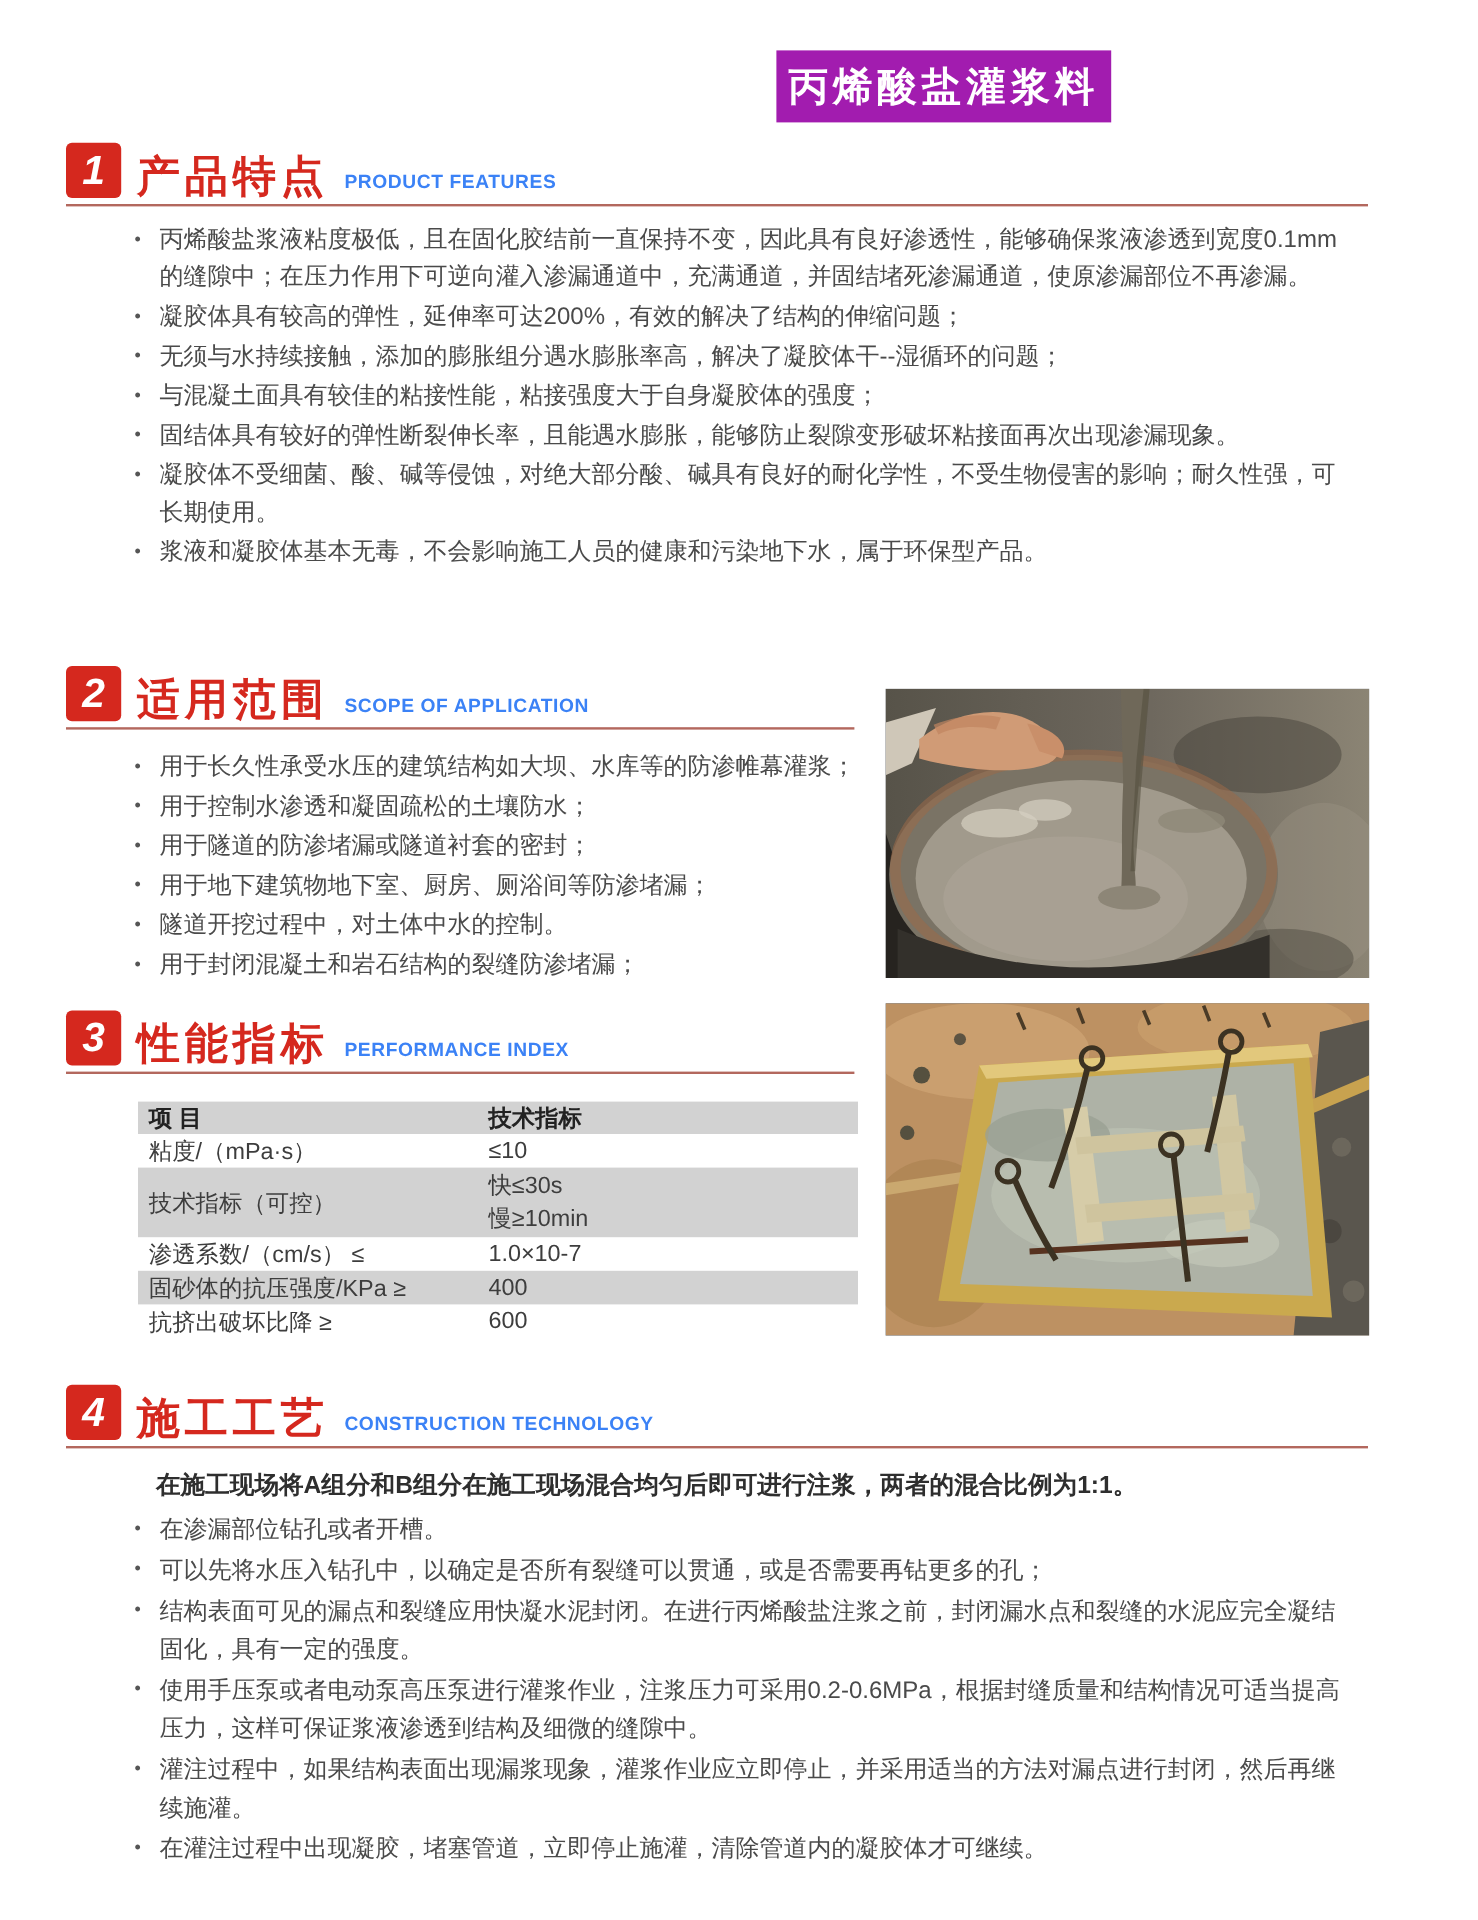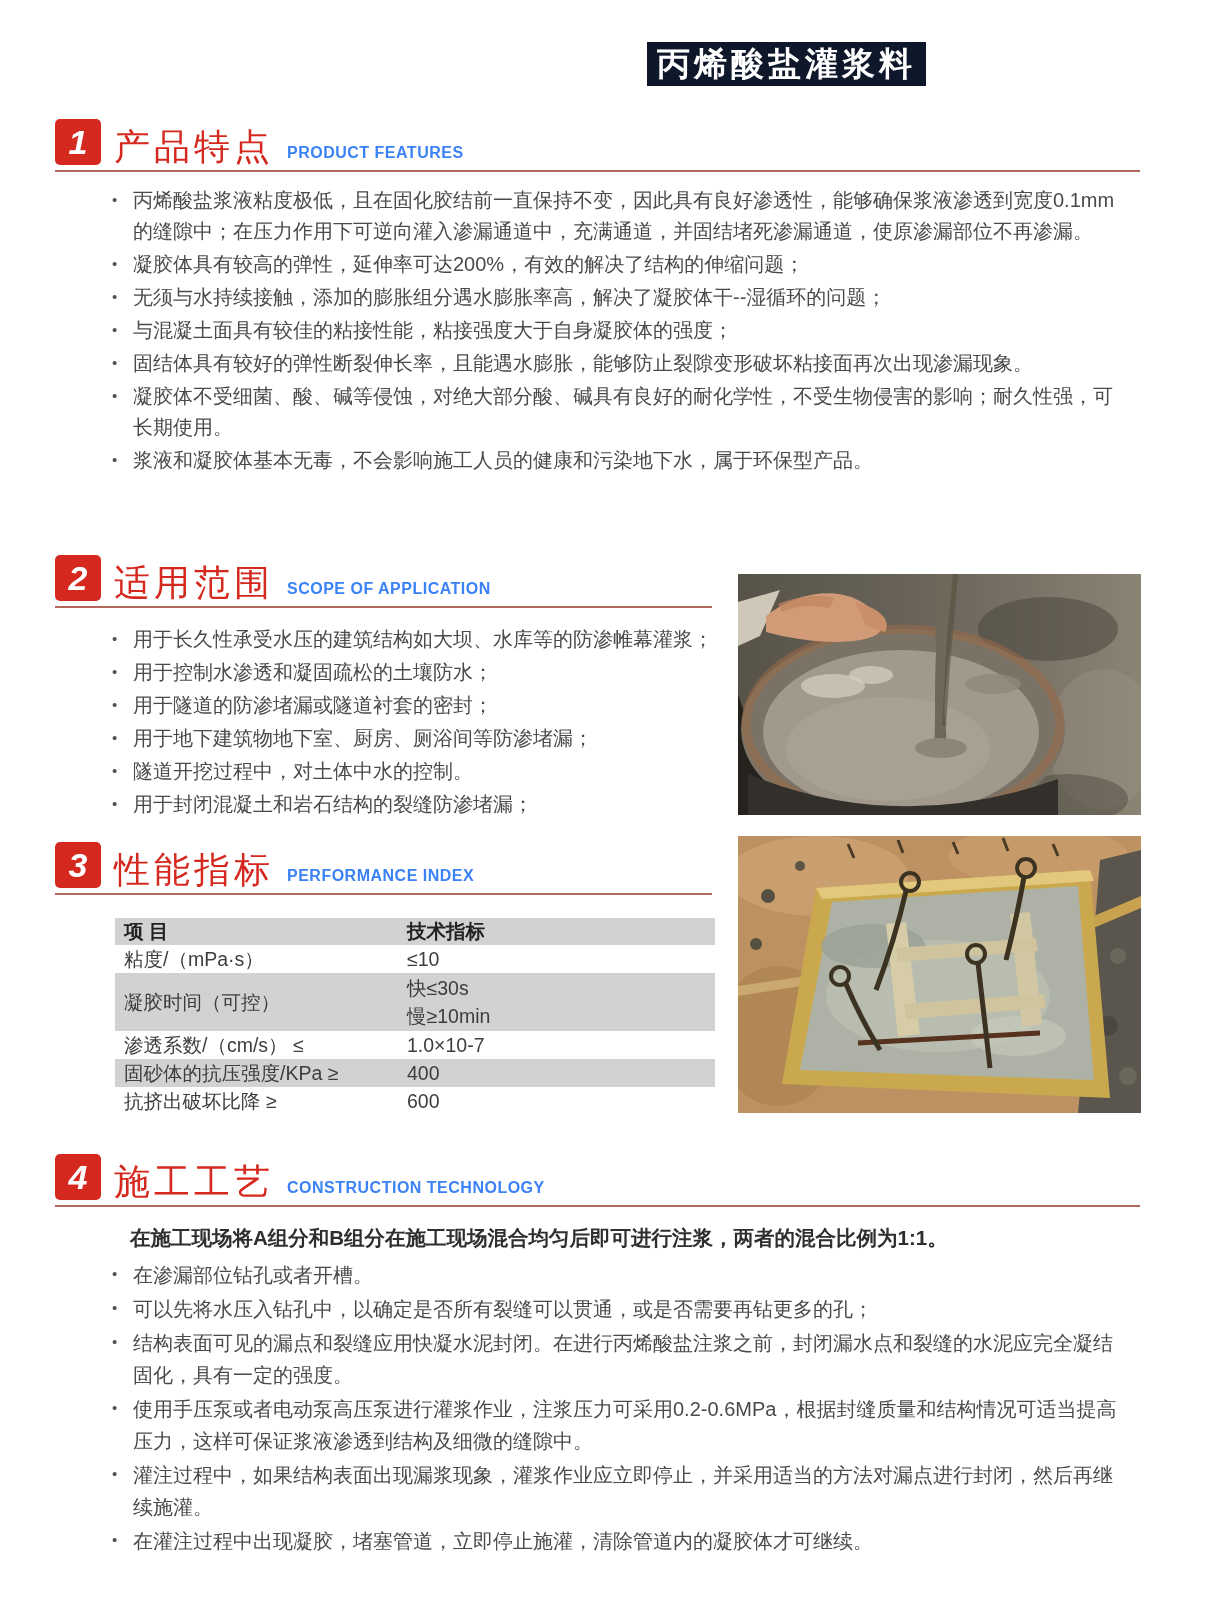--- a/index.html
+++ b/index.html
@@ -2,39 +2,39 @@
 <html><head>
 <meta charset="utf-8">
 <style>
   html,body{margin:0;padding:0;background:#ffffff;}
   .page{
     position:relative;width:1232px;height:1600px;background:#ffffff;overflow:hidden;
     font-family:"Liberation Sans","DejaVu Sans",sans-serif;
   }
   
   .title-banner{
-    position:absolute;left:647px;top:42px;height:44px;min-width:266px;
-    background:#0f172a;color:#ffffff;font-size:33px;font-weight:bold;
+    position:absolute;left:647px;top:42px;height:60px;min-width:266px;
+    background:#a21caf;color:#ffffff;font-size:33px;font-weight:bold;
     letter-spacing:4px;display:flex;align-items:center;justify-content:center;
     padding:0 10px;box-sizing:border-box;
   }
   
   .sec{position:absolute;left:55px;width:1085px;}
   .sec1{top:120px}.sec2{top:556px}.sec3{top:843px}.sec4{top:1155px}
   .sec-header{
     display:flex;align-items:flex-end;gap:13px;height:52px;box-sizing:border-box;
     border-bottom:2px solid #b3685e;padding-bottom:5px;
   }
   .sec2 .sec-header,.sec3 .sec-header{width:657px;}
   .sec-num{
     width:46px;height:46px;background:#d5281e;border-radius:5px;
     color:#ffffff;font-size:34px;font-weight:bold;font-style:italic;
     display:flex;align-items:center;justify-content:center;flex:0 0 auto;
   }
-  .sec-title-zh{font-size:36px;font-weight:normal;color:#d5281e;letter-spacing:4px;line-height:1;}
+  .sec-title-zh{font-size:36px;font-weight:bold;color:#d5281e;letter-spacing:4px;line-height:1;}
   .sec-title-en{font-size:16px;font-weight:bold;color:#3b82f6;margin-bottom:3px;letter-spacing:.5px;white-space:nowrap;}
   
   .bullets{list-style:none;margin:13px 0 0 55px;padding:0;width:1012px;
     font-size:20px;line-height:31px;color:#4a4a4a;}
   .bullets li{position:relative;padding-left:23px;margin-bottom:2px;}
   .bullets li::before{content:"•";position:absolute;left:2px;top:-1px;font-size:15px;color:#555;}
   .sec2 .bullets{width:615px;margin-top:16px;}
   .sec4 .bullets{margin-top:5px;line-height:32px;width:1015px;}
   .intro{margin:15px 0 0 75px;font-size:20.5px;font-weight:bold;color:#2e2e2e;line-height:32px;width:1000px;}
   
@@ -134,21 +134,21 @@
     <div class="ptable">
       <div class="trow thead">
         <span class="c1">项 目</span>
         <span class="c2">技术指标</span>
       </div>
       <div class="trow">
         <span class="c1">粘度/（mPa·s）</span>
         <span class="c2">≤10</span>
       </div>
       <div class="trow shade tall">
-        <span class="c1">凝胶时间（可控）</span>
+        <span class="c1">技术指标（可控）</span>
         <span class="c2">
           <span>快≤30s</span>
           <span>慢≥10min</span>
         </span>
       </div>
       <div class="trow">
         <span class="c1">渗透系数/（cm/s）  ≤</span>
         <span class="c2">1.0×10-7</span>
       </div>
       <div class="trow shade">

